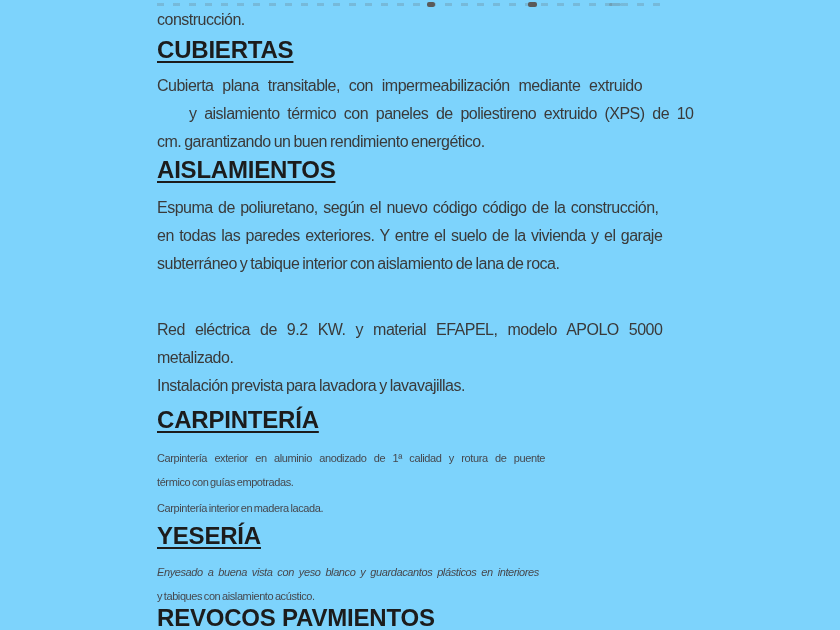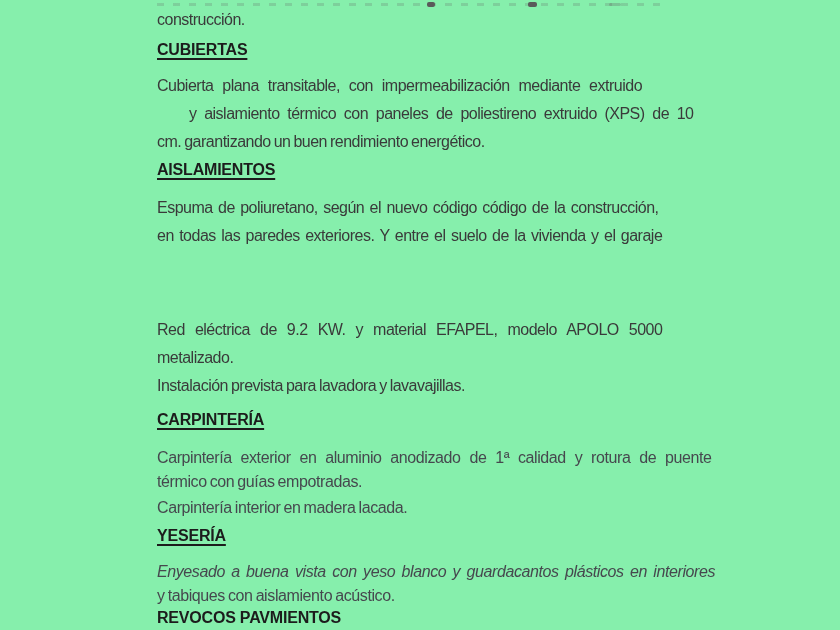--- a/index.html
+++ b/index.html
@@ -1,41 +1,41 @@
 <!DOCTYPE html>
 <html><head>
 <meta charset="utf-8">
 <style>
   html, body { margin: 0; padding: 0; background: #ffffff; }
   .page {
     position: relative;
     width: 840px;
     height: 630px;
-    background: #86efac;
+    background: #7dd3fc;
     overflow: hidden;
     font-family: "Liberation Sans", "DejaVu Sans", sans-serif;
     filter: blur(0.3px);
   }
   .block { position: absolute; left: 157px; width: 505px; }
 
   .heading {
-    font-size: 16px;
+    font-size: 24px;
     font-weight: 700;
     line-height: 24px;
     color: #1c1c1c;
     letter-spacing: -0.2px;
     text-decoration: underline;
     text-decoration-thickness: 1.5px;
     text-underline-offset: 3px;
     width: max-content;
   }
   .heading.no-underline { text-decoration: none; }
 
   .para.body { font-size: 16px; line-height: 28px; color: #3a3a3a; }
-  .para.small { font-size: 16px; line-height: 24px; color: #46484e; }
+  .para.small { font-size: 11px; line-height: 24px; color: #46484e; }
 
   .line {
     display: block;
     width: max-content;
     white-space: nowrap;
     letter-spacing: -0.5px;
     word-spacing: -1px;
     transform-origin: left center;
   }
   .para.small .line { letter-spacing: -0.4px; }
@@ -73,20 +73,21 @@
     <span class="line just" style="word-spacing: 4.83333px;">Cubierta plana transitable, con impermeabilización mediante extruido</span>
     <span class="line just" style="word-spacing: 3.7px; margin-left: 32px;">y aislamiento térmico con paneles de poliestireno extruido (XPS) de 10</span>
     <span class="line last">cm. garantizando un buen rendimiento energético.</span>
   </div>
 
   <div class="block heading" style="top:158px">AISLAMIENTOS</div>
 
   <div class="block para body" style="top:194px">
     <span class="line just" style="word-spacing: 1.4px;">Espuma de poliuretano, según el nuevo código código de la construcción,</span>
     <span class="line just" style="word-spacing: 1.42857px; text-align: center;">en todas las paredes exteriores. Y entre el suelo de la vivienda y el garaje</span>
+    <span class="line last">subterráneo y tabique interior con aislamiento de lana de roca.</span>
   </div>
 
 
   <div class="block para body" style="top:316px">
     <span class="line just" style="word-spacing: 6.1px;">Red eléctrica de 9.2 KW. y material EFAPEL, modelo APOLO 5000</span>
     <span class="line last">metalizado.</span>
   </div>
 
   <div class="block para body" style="top:372px">
     <span class="line last">Instalación prevista para lavadora y lavavajillas.</span>

